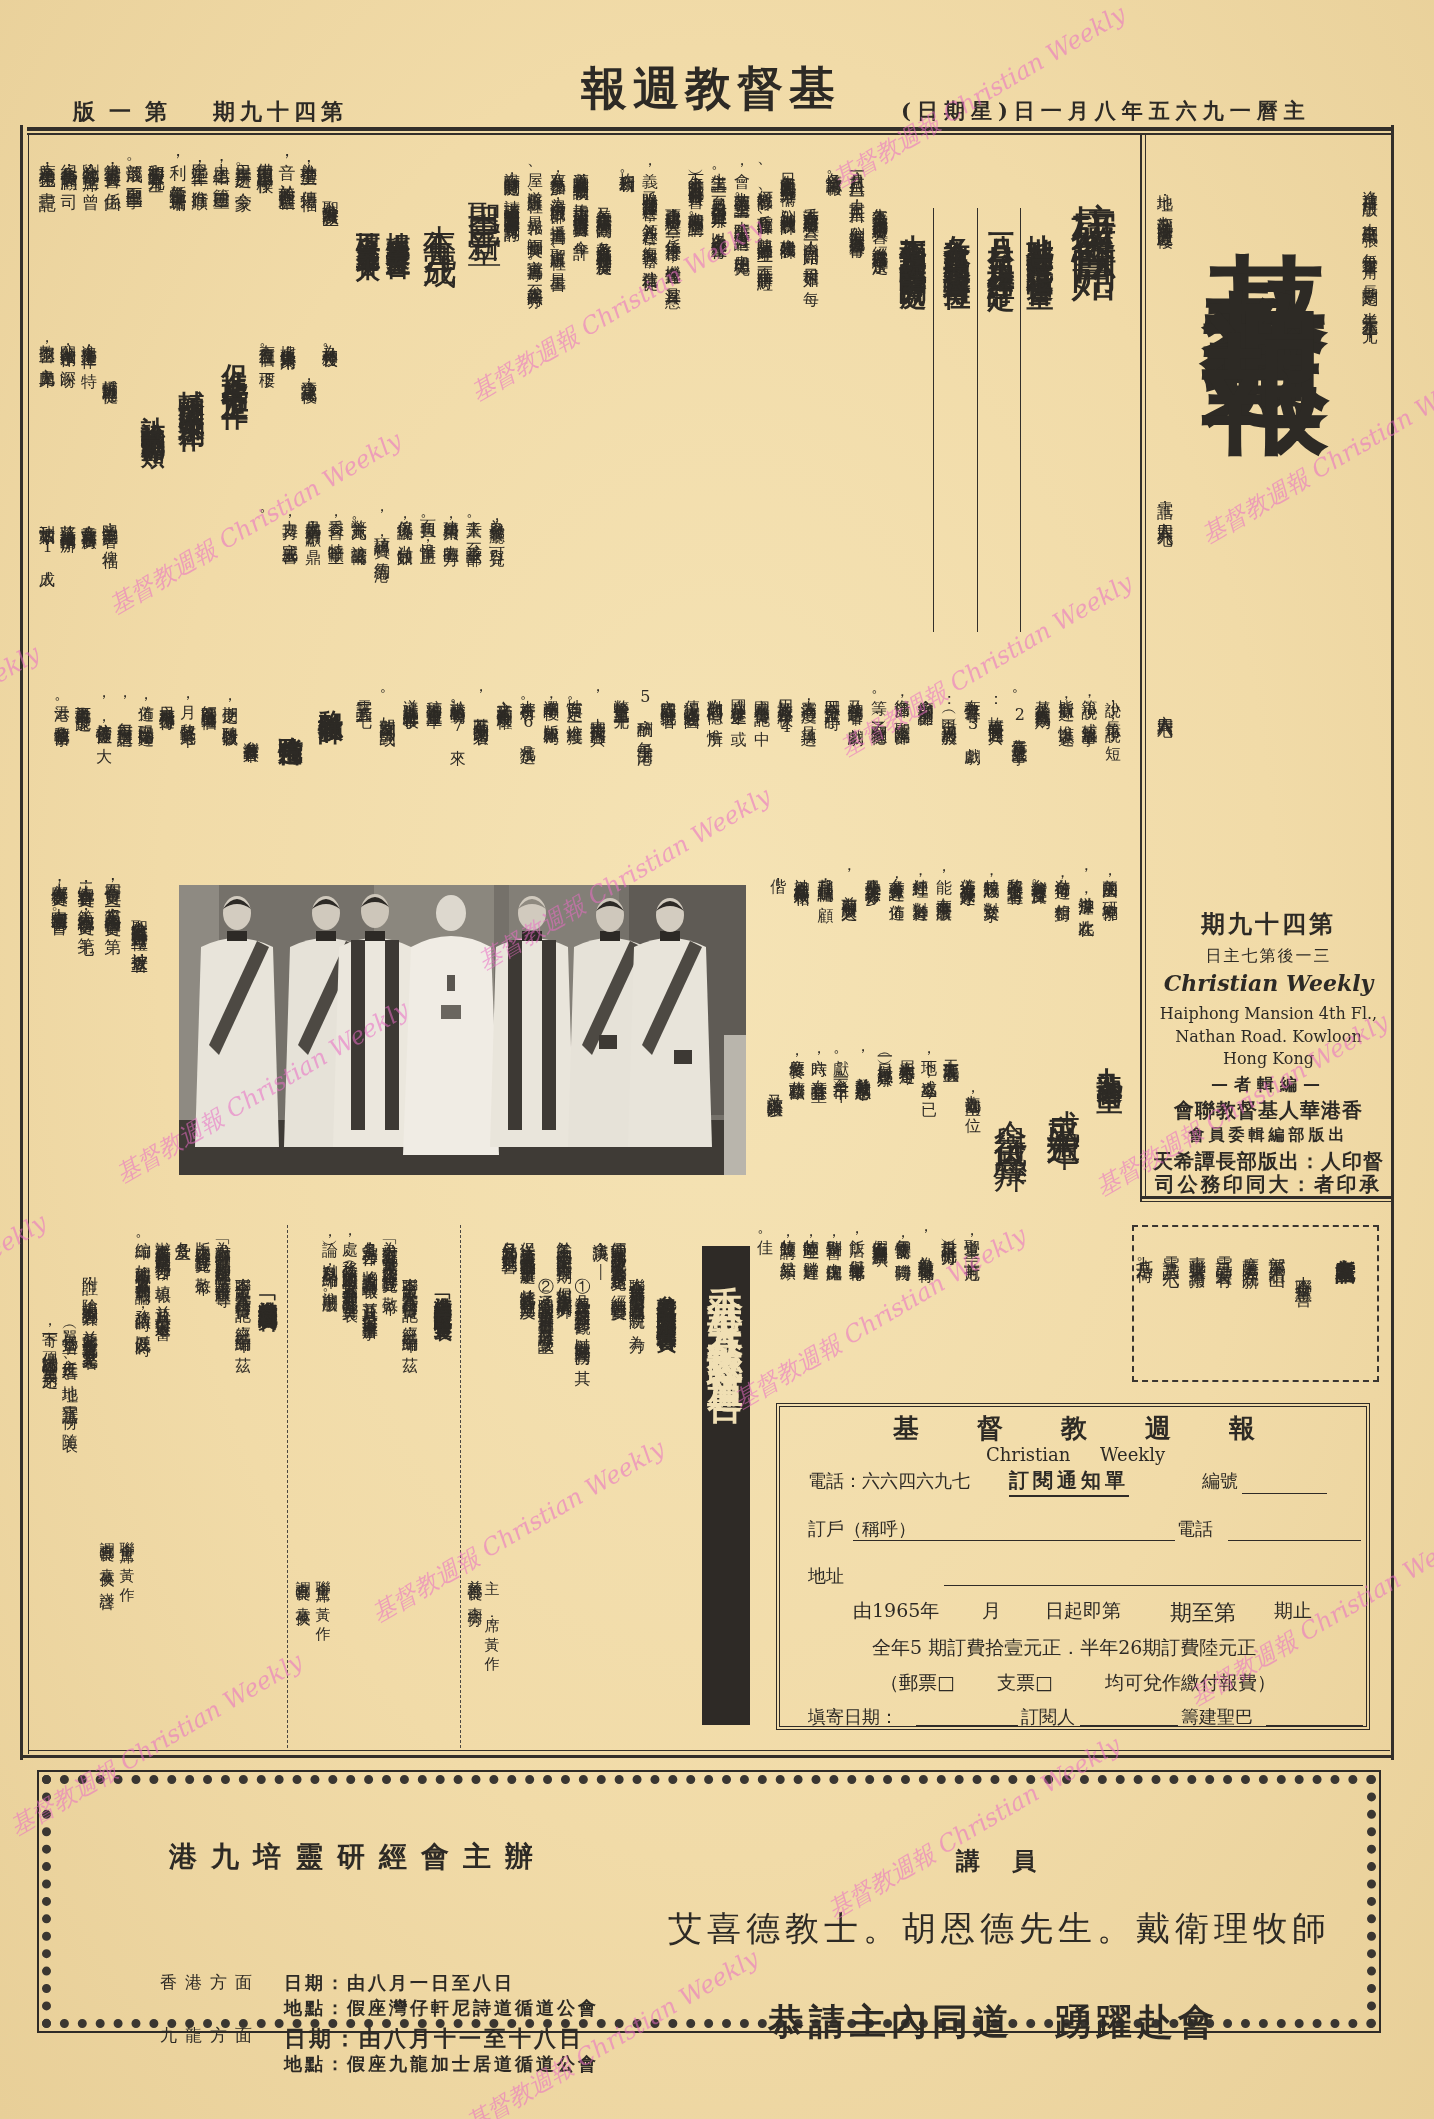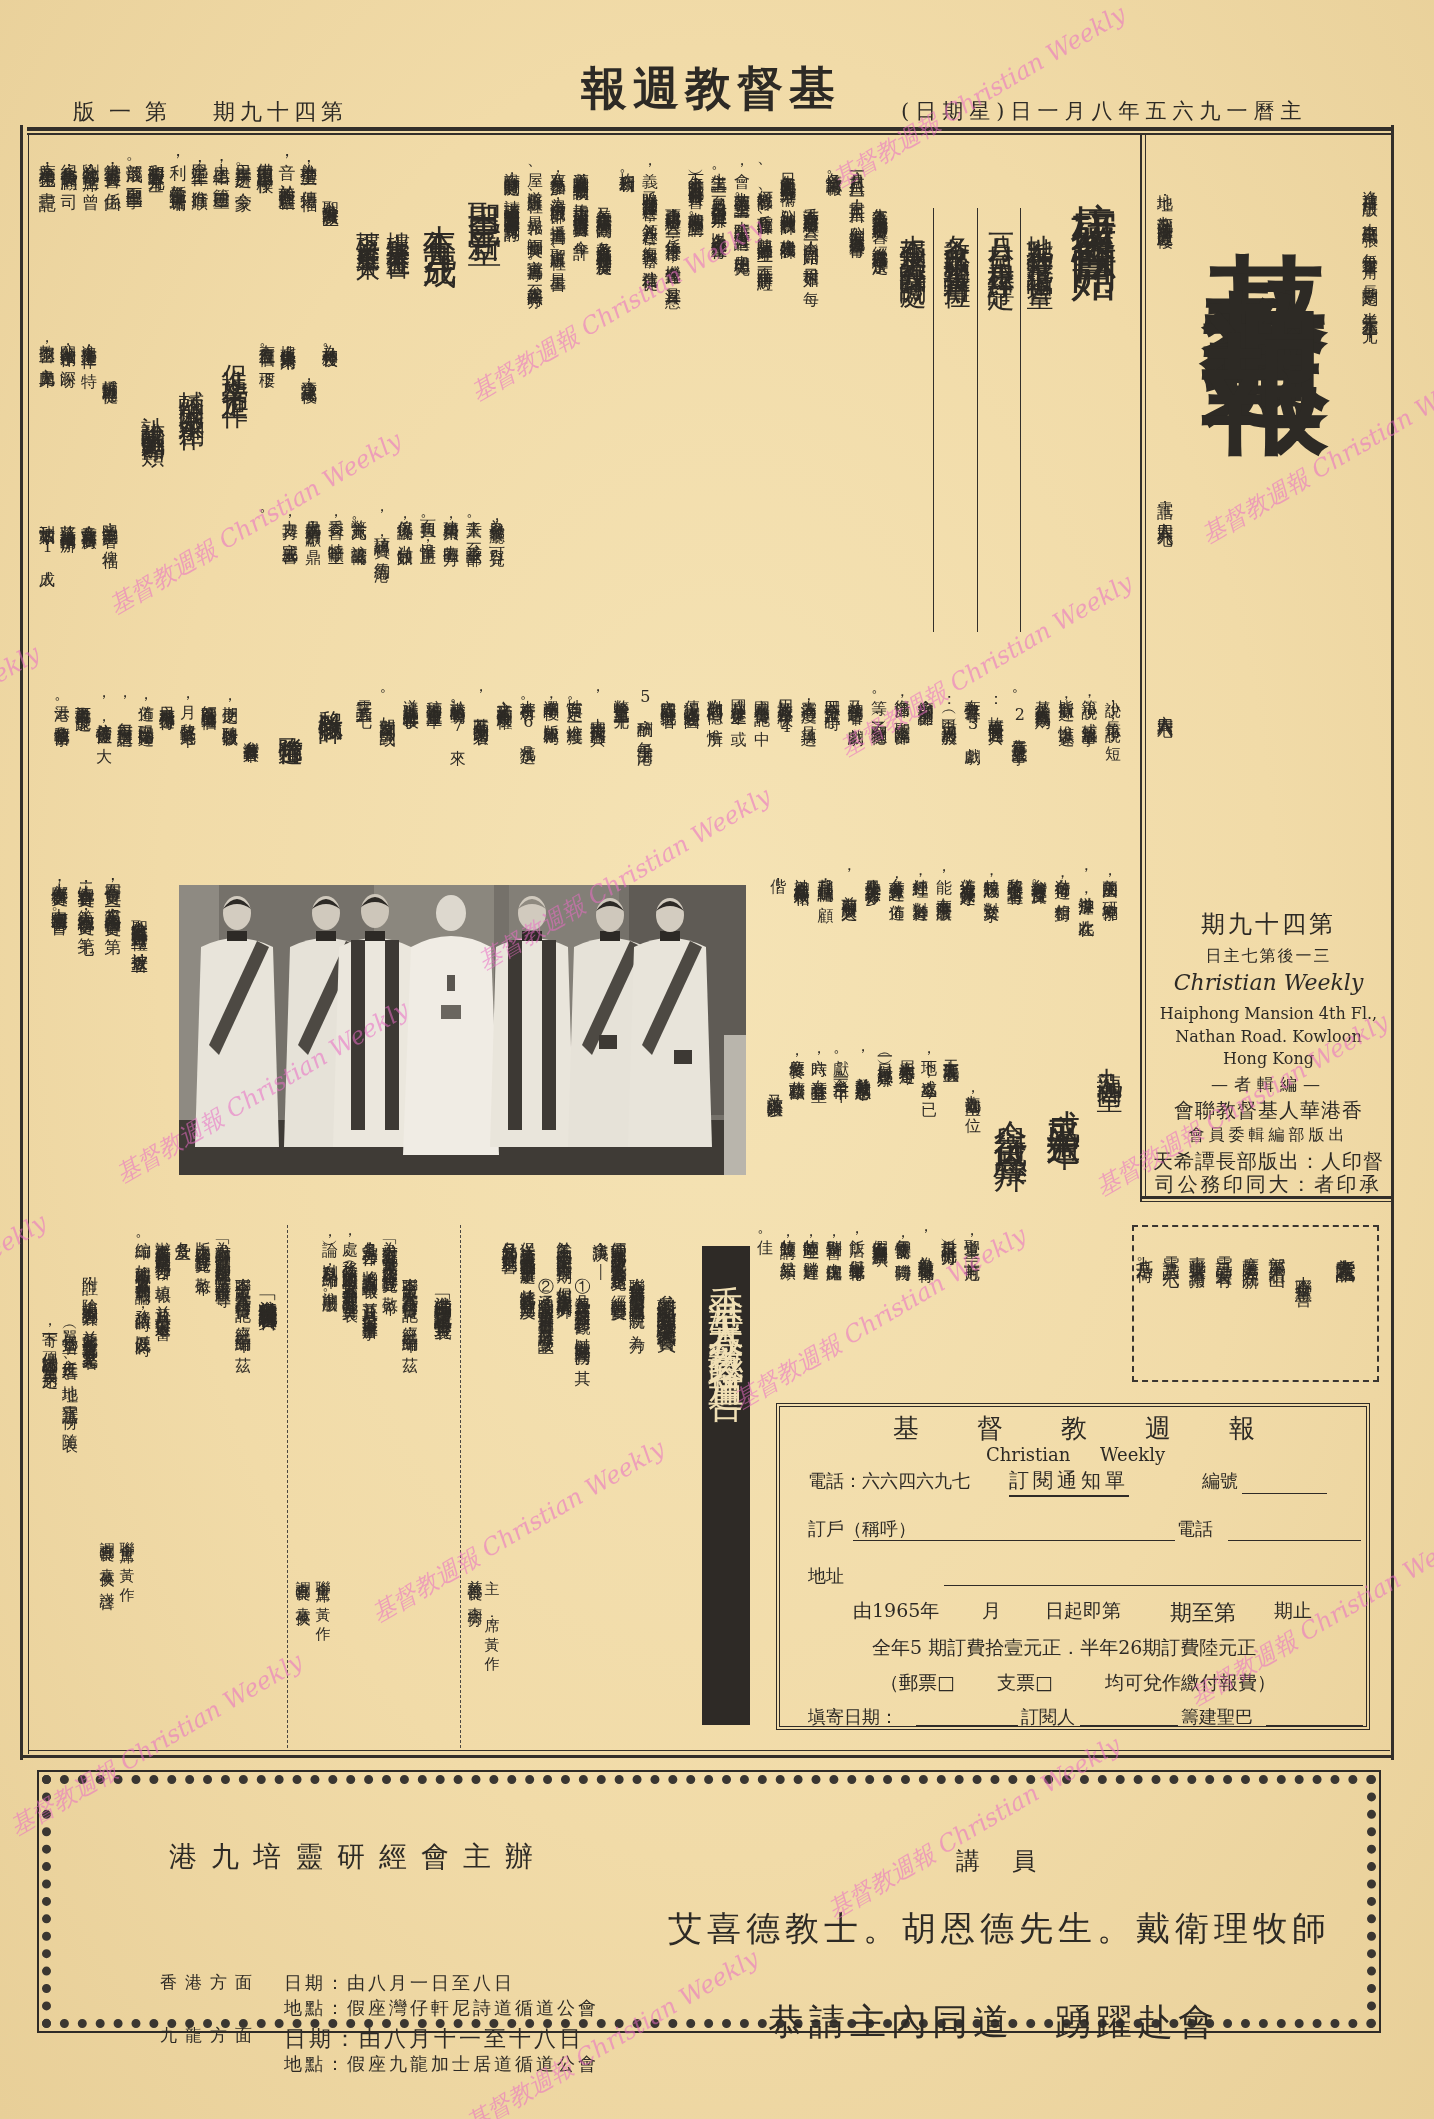--- a/index.html
+++ b/index.html
@@ -1,21 +1,21 @@
 <!DOCTYPE html>
 <html><head>
 <meta charset="utf-8">
 <style>
 *{margin:0;padding:0;box-sizing:border-box}
 html,body{width:1434px;height:2119px;overflow:hidden;background:#eed7a3}
 #page{position:relative;width:1434px;height:2119px;overflow:hidden;background:radial-gradient(ellipse at 50% 45%,#f5e3b5 0%,#f1dba8 55%,#e8cf98 100%);color:#2d2a25;font-family:"DejaVu Serif",serif}
 .v{position:absolute;writing-mode:vertical-rl;text-orientation:upright;white-space:pre;font-family:"DejaVu Serif",serif;color:#2d2a25}
 .h{position:absolute;white-space:pre;font-family:"DejaVu Serif",serif;color:#2d2a25}
 .rtl{direction:rtl;unicode-bidi:bidi-override}
-.b{font-weight:normal}
+.b{font-weight:bold}
 .ln{position:absolute;background:#332f2a}
 .box{position:absolute}
 .sep{position:absolute;width:0;border-left:1.5px dashed #4b4741}
 .fl{position:absolute;height:0;border-bottom:1px solid #2f2b27}
 .wm{position:absolute;left:0;transform-origin:0 0;transform:rotate(-30.5deg) translateY(-60%);white-space:nowrap;font-family:"DejaVu Serif",serif;font-style:italic;font-size:24px;color:rgba(234,108,196,.55);pointer-events:none}
 .wm span{display:inline-block;width:420px}
 .ctr{text-align:center;width:243px;left:1147px}
 </style>
 </head>
 <body>

